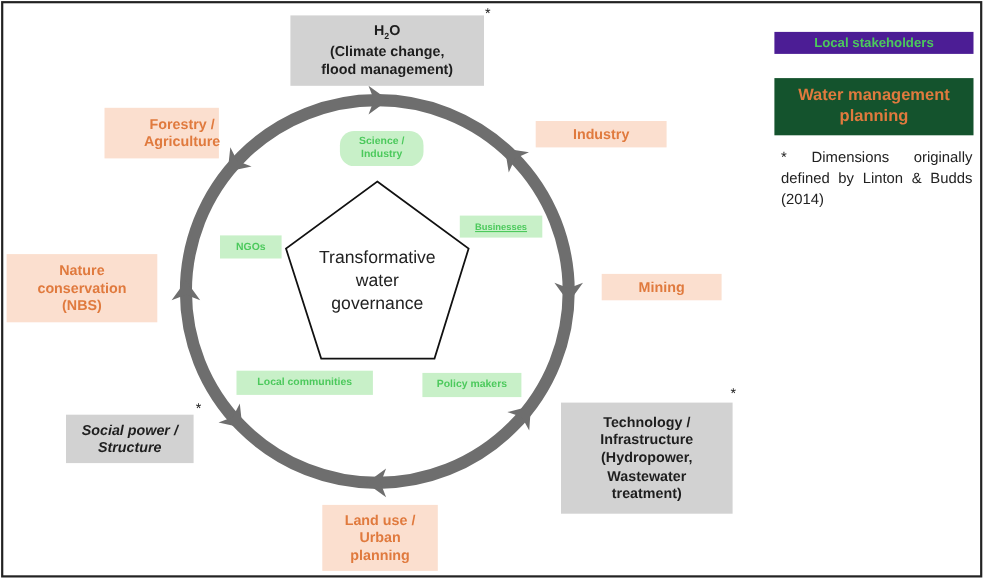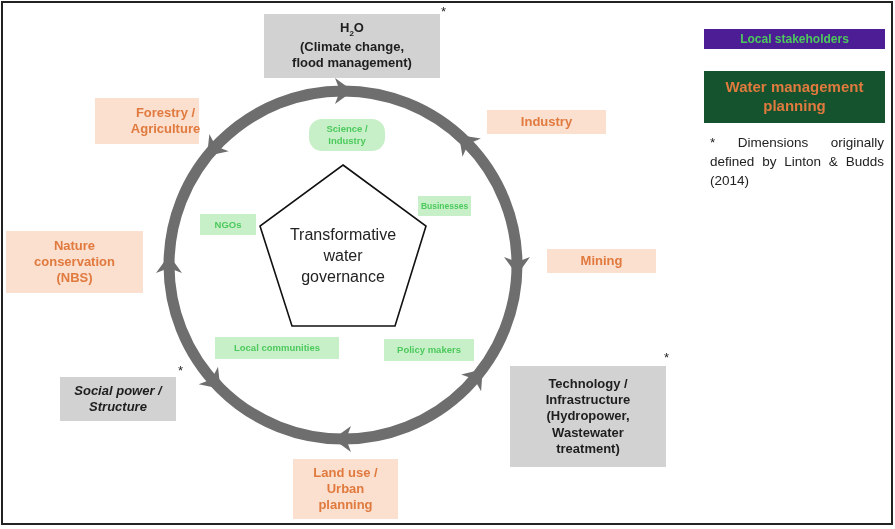--- a/index.html
+++ b/index.html
@@ -81,21 +81,21 @@
 <div class="box sector" style="left:293px;top:459px;width:105px;height:60px;flex-direction:column;">
   <div>Land use /</div>
   <div>Urban</div>
   <div>planning</div>
 </div>
 
 <div class="box stake" style="left:309px;top:119px;width:76px;height:32px;flex-direction:column;border-radius:13px;">
   <div>Science /</div>
   <div>Industry</div>
 </div>
-<div class="box stake" style="left:418px;top:196px;width:53px;height:20px;font-size:8.5px;">
+<div class="box stake" style="left:418px;top:196px;width:75px;height:20px;font-size:8.5px;text-decoration:underline;">
   <div>Businesses</div>
 </div>
 <div class="box stake" style="left:200px;top:214px;width:56px;height:21px;">
   <div>NGOs</div>
 </div>
 <div class="box stake" style="left:215px;top:337px;width:124px;height:22px;">
   <div>Local communities</div>
 </div>
 <div class="box stake" style="left:384px;top:339px;width:90px;height:22px;">
   <div>Policy makers</div>

